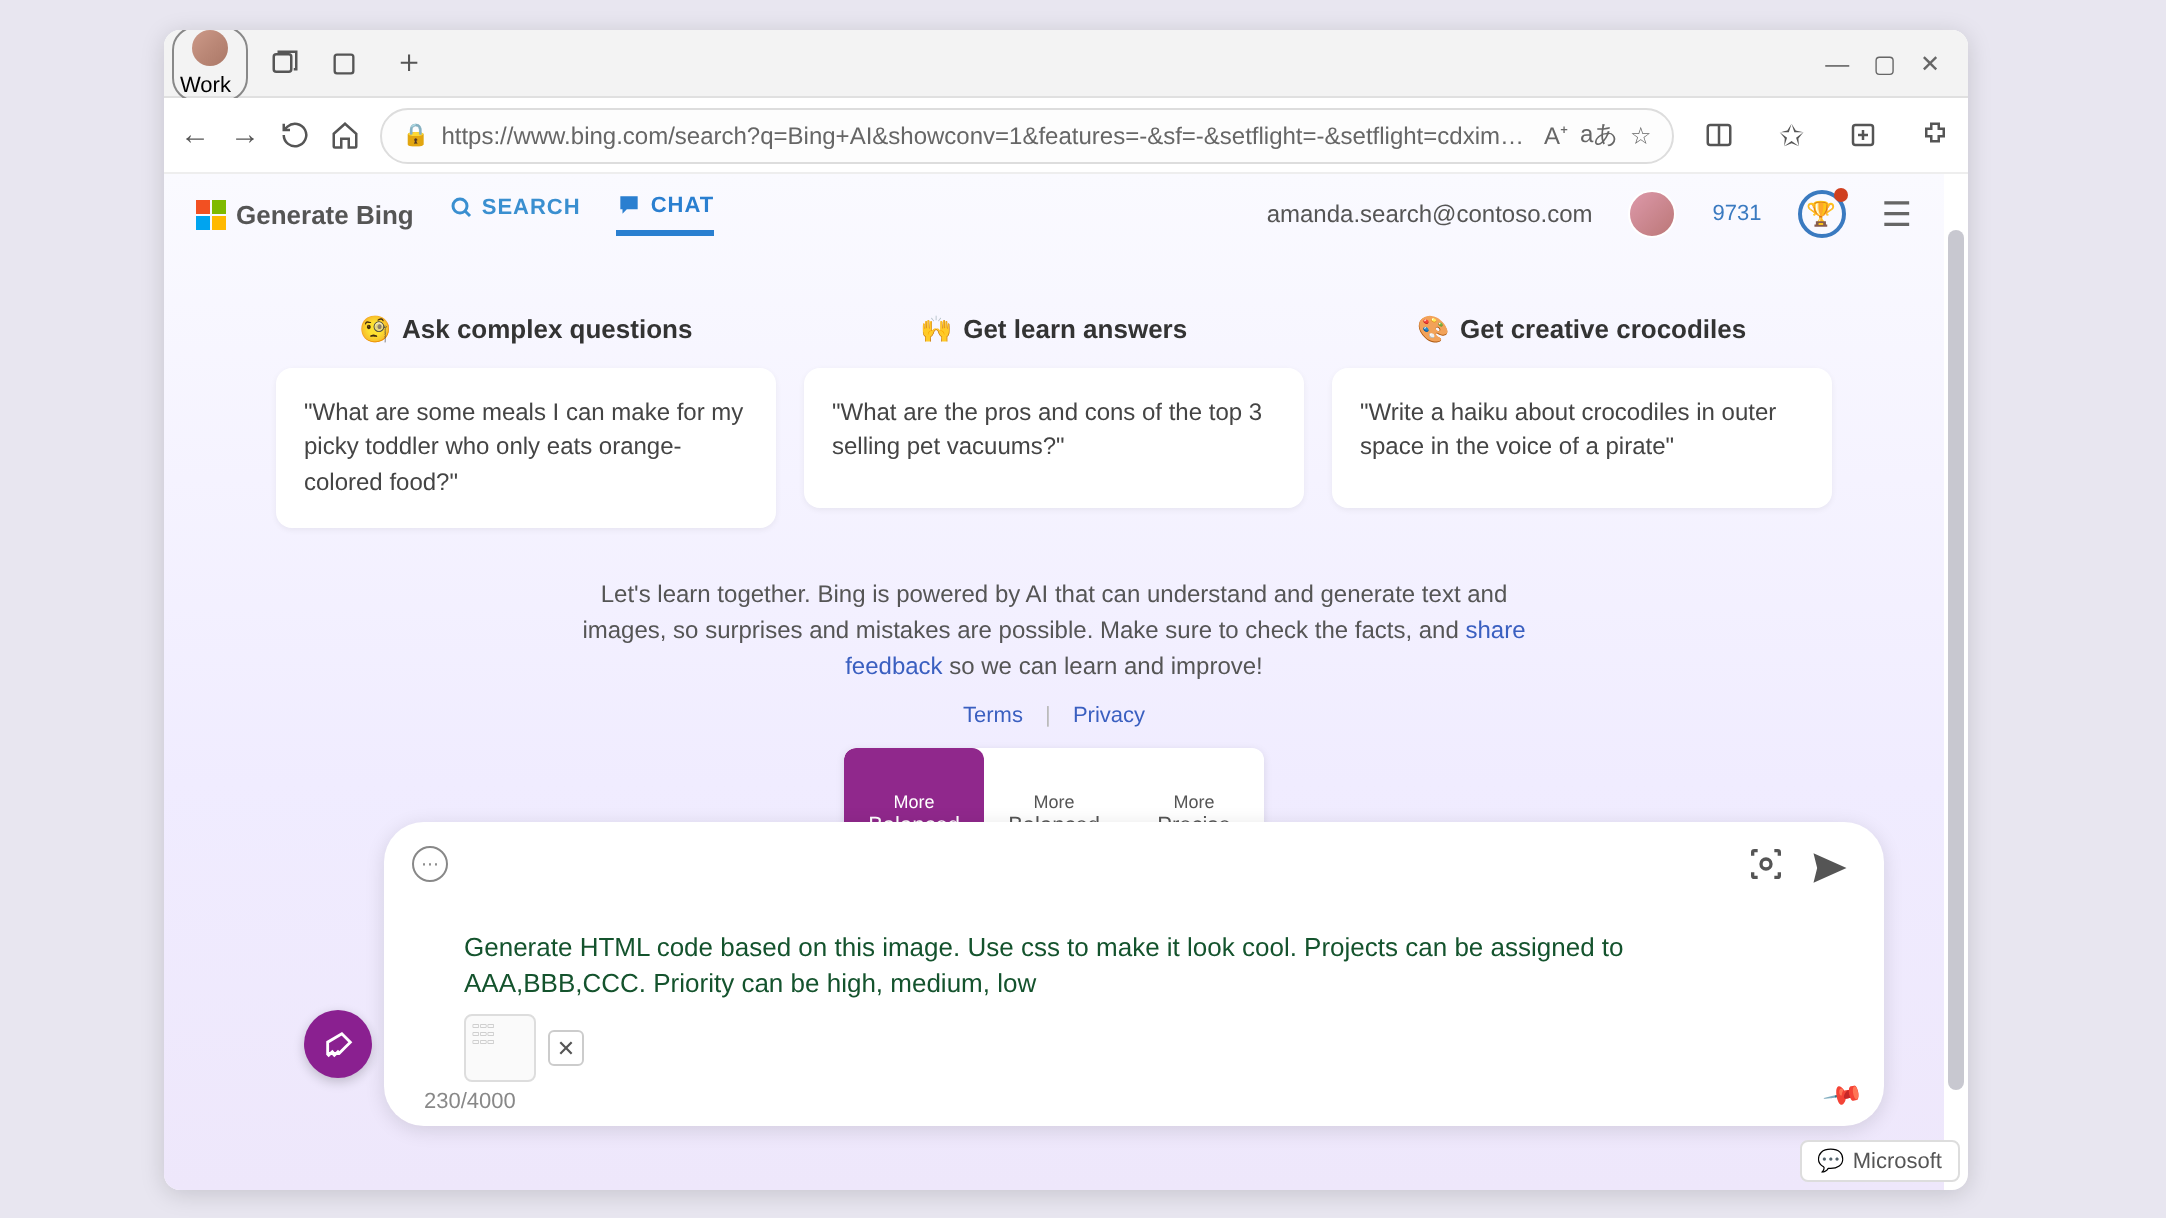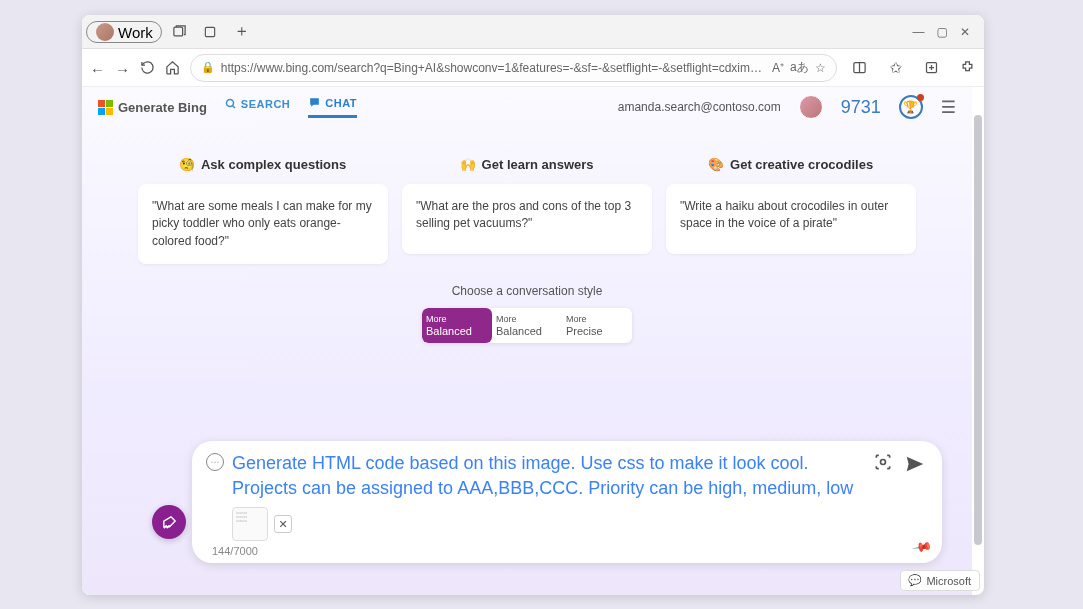--- a/index.html
+++ b/index.html
@@ -2,21 +2,21 @@
 <html><head>
 <meta charset="utf-8">
 <style>
   * { box-sizing: border-box; margin: 0; padding: 0; font-family: "Segoe UI", Arial, sans-serif; }
   body { width: 1083px; height: 609px; background: #e8e6f0; overflow: hidden; position: relative; }
   .window { position: absolute; left: 82px; top: 15px; width: 902px; height: 580px; background: #fff; border-radius: 8px; box-shadow: 0 2px 12px rgba(0,0,0,0.15); display: flex; flex-direction: column; overflow: hidden; }
 
   
   .titlebar { height: 34px; background: #f3f3f3; display: flex; align-items: center; padding: 0 4px; gap: 6px; border-bottom: 1px solid #e0e0e0;}
   .avatar-small { width: 18px; height: 18px; border-radius: 50%; background: linear-gradient(135deg,#c98,#a76); margin-left: 6px;}
-  .profile-pill { display:flex; align-items:flex-end; gap:4px; border:1px solid #888; border-radius: 12px; padding: 1px 8px 1px 3px; font-size: 15px; }
+  .profile-pill { display:flex; align-items:flex-start; gap:4px; border:1px solid #888; border-radius: 12px; padding: 1px 8px 1px 3px; font-size: 11px; flex-direction: column; }
   .tb-icon { width: 24px; height: 24px; display:flex; align-items:center; justify-content:center; color:#555; font-size:14px;}
   .tab { height: 28px; background:#fff; border-radius: 6px 6px 0 0; display:flex; align-items:center; padding: 0 8px; gap:6px; font-size: 11px; color:#333; min-width:150px; border:1px solid #ddd; border-bottom:none;}
   .tab .favicon { width:14px;height:14px; display:flex;align-items:center;justify-content:center;}
   .tab .close { margin-left:auto; color:#666; cursor:pointer; font-size: 13px;}
   .newtab { font-size: 16px; color:#555; padding:0 6px; cursor:pointer;}
   .win-controls { margin-left:auto; display:flex; gap:12px; padding-right:10px; color:#666;}
   .win-controls span { font-size:12px; cursor:pointer;}
 
   
   .addrbar { height: 38px; display:flex; align-items:center; gap:10px; padding:0 8px; border-bottom:1px solid #eee; background:#fff;}
@@ -34,48 +34,48 @@
   .ms-bing { display:flex; align-items:center; gap:5px; font-size:13px; color:#555; font-weight:600;}
   .ms-logo { width:15px;height:15px; display:grid; grid-template-columns:1fr 1fr; grid-template-rows:1fr 1fr; gap:1px;}
   .ms-logo span:nth-child(1){background:#f25022;} .ms-logo span:nth-child(2){background:#7fba00;}
   .ms-logo span:nth-child(3){background:#00a4ef;} .ms-logo span:nth-child(4){background:#ffb900;}
   .mode-link { display:flex; align-items:center; gap:4px; font-size:11px; font-weight:600; color:#4a6; letter-spacing:0.5px; padding-bottom:6px; cursor:pointer;}
   .mode-link.search { color:#3a8fd0;}
   .mode-link.chat { color:#2a7fd0; border-bottom:3px solid #2a7fd0;}
   .header-spacer { flex:1;}
   .hdr-email { font-size:12px; color:#555;}
   .hdr-avatar { width:24px;height:24px;border-radius:50%; background: linear-gradient(135deg,#d9a,#b77); border:1px solid #fff;}
-  .points { font-size:18px; color:#3a7ac0;}
+  .points { font-size:11px; color:#3a7ac0;}
   .trophy-badge { width:24px;height:24px;border:2px solid #3a7ac0;border-radius:50%;display:flex;align-items:center;justify-content:center;color:#3a7ac0;font-size:12px;position:relative;}
   .trophy-badge::after{content:"";position:absolute;top:-3px;right:-3px;width:7px;height:7px;background:#d04020;border-radius:50%;}
   .hamburger { font-size:17px; color:#666; cursor:pointer;}
 
   .suggestions { display:flex; gap:14px; justify-content:center; margin: 30px 16px 10px;}
   .sugg-col { flex:1; max-width: 250px;}
   .sugg-head { text-align:center; font-size:13px; font-weight:700; color:#333; margin-bottom:12px; display:flex; align-items:center; justify-content:center; gap:5px;}
   .sugg-card { background:#fff; border-radius:8px; padding:14px 14px; font-size:12px; color:#444; line-height:1.45; min-height:70px; box-shadow:0 1px 3px rgba(0,0,0,0.06); cursor:pointer;}
 
   .disclaimer { text-align:center; font-size:12px; color:#555; max-width: 490px; margin: 24px auto 6px; line-height:1.5;}
   .disclaimer a { color:#3a5fc0; text-decoration:none; cursor:pointer;}
   .legal-row { text-align:center; font-size:11px; margin-top:10px;}
   .legal-row a { color:#3a5fc0; text-decoration:none; margin:0 8px; cursor:pointer;}
   .legal-row .sep { color:#bbb;}
 
   .style-label { text-align:center; font-size:12px; color:#555; margin-top:20px;}
   .style-picker { display:flex; margin:10px auto 30px; width:210px; background:#fff; border-radius:6px; box-shadow:0 1px 4px rgba(0,0,0,0.1); overflow:hidden;}
-  .style-opt { flex:1; padding:6px 4px; font-size:10px; color:#555; cursor:pointer; line-height:1.15;}
+  .style-opt { flex:1; text-align:center; padding:22px 4px; font-size:10px; color:#555; cursor:pointer; line-height:1.15;}
   .style-opt .top { font-size:9px; display:block;}
   .style-opt .bot { font-size:11px; display:block;}
   .style-opt.active { background:#90288c; color:#fff; border-radius:6px;}
 
   
   .input-card { position:absolute; left:110px; right:42px; bottom:32px; background:#fff; border-radius:20px; box-shadow:0 2px 10px rgba(0,0,0,0.12); padding: 10px 14px 6px;}
   .input-row1 { display:flex; align-items:flex-start; gap:8px;}
   .chat-icon { width:18px;height:18px; border:1.5px solid #888;border-radius:50%; display:flex;align-items:center;justify-content:center; font-size:9px; color:#888; flex-shrink:0; margin-top:2px;}
-  .input-text { flex:1; font-size:18px; color:#3b82f6; line-height:1.4; outline:none; border:none; resize:none; font-family:inherit; min-height:32px;}
+  .input-text { flex:1; font-size:13px; color:#14532d; line-height:1.4; outline:none; border:none; resize:none; font-family:inherit; min-height:32px;margin-top:44px;}
   .visual-icon { width:22px;height:22px; color:#555; display:flex;align-items:center;justify-content:center; flex-shrink:0; cursor:pointer;}
   .send-icon { width:26px;height:26px; color:#555; display:flex;align-items:center;justify-content:center; flex-shrink:0; cursor:pointer;}
   .thumb-row { display:flex; align-items:center; gap:6px; margin:6px 0 2px 26px;}
   .thumb { width:36px;height:34px; border:1px solid #ddd; border-radius:4px; background:#fafafa; position:relative; font-size:4px; color:#aaa; padding:3px; overflow:hidden; line-height:1;}
   .thumb-x { width:18px;height:18px; border:1px solid #ccc;border-radius:3px; display:flex;align-items:center;justify-content:center; font-size:11px; color:#555; cursor:pointer;}
   .counter { font-size:11px; color:#888; margin-top:4px; margin-left:6px;}
   .pin-icon { position:absolute; right:12px; bottom:8px; color:#888; font-size:13px; cursor:pointer; transform: rotate(35deg);}
 
   .broom-btn { position:absolute; left:70px; bottom:56px; width:34px;height:34px; border-radius:50%; background:#8a2090; display:flex;align-items:center;justify-content:center; color:#fff; font-size:15px; cursor:pointer; box-shadow:0 2px 6px rgba(0,0,0,0.2);}
 
@@ -210,23 +210,30 @@
         </div>
         <div class="sugg-col">
           <div class="sugg-head">
             <span>🎨</span>
             <span>Get creative crocodiles</span>
           </div>
           <div class="sugg-card">"Write a haiku about crocodiles in outer space in the voice of a pirate"</div>
         </div>
       </div>
 
-
-
-      <div class="style-label">Choose a conversation style</div>
+      <div class="disclaimer">
+        <span>Let's learn together. Bing is powered by AI that can understand and generate text and images, so surprises and mistakes are possible. Make sure to check the facts, and </span><a>share feedback</a><span> so we can learn and improve!</span>
+      </div>
+
+      <div class="legal-row">
+        <a>Terms</a>
+        <span class="sep">|</span>
+        <a>Privacy</a>
+      </div>
+
       <div class="style-picker">
         <div class="style-opt active">
           <span class="top">More</span>
           <span class="bot">Balanced</span>
         </div>
         <div class="style-opt">
           <span class="top">More</span>
           <span class="bot">Balanced</span>
         </div>
         <div class="style-opt">
@@ -254,21 +261,21 @@
         <span class="send-icon">
           <svg width="22" height="22" viewBox="0 0 24 24" fill="currentColor">
               <path d="M3 20l18-8L3 4l2 8-2 8z"></path>
             </svg>
         </span>
       </div>
       <div class="thumb-row">
         <div class="thumb">▭▭▭<br>▭▭▭<br>▭▭▭</div>
         <div class="thumb-x">✕</div>
       </div>
-      <div class="counter">144/7000</div>
+      <div class="counter">230/4000</div>
       <span class="pin-icon">📌</span>
     </div>
 
     <div class="broom-btn">
       <svg width="17" height="17" viewBox="0 0 24 24" fill="none" stroke="currentColor" stroke-width="2">
           <path d="M14 4l6 6-8 8H4v-8z"></path>
           <path d="M4 20l4-4M8 20l4-4"></path>
         </svg>
     </div>
 

